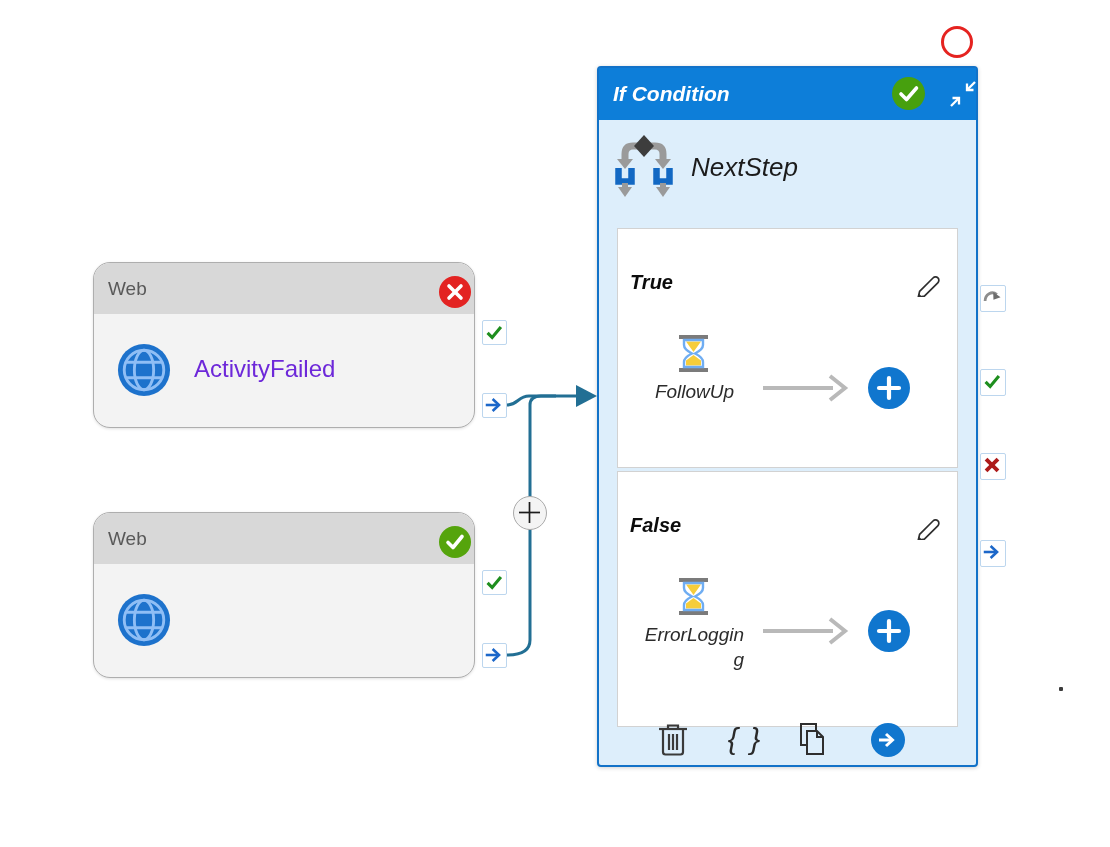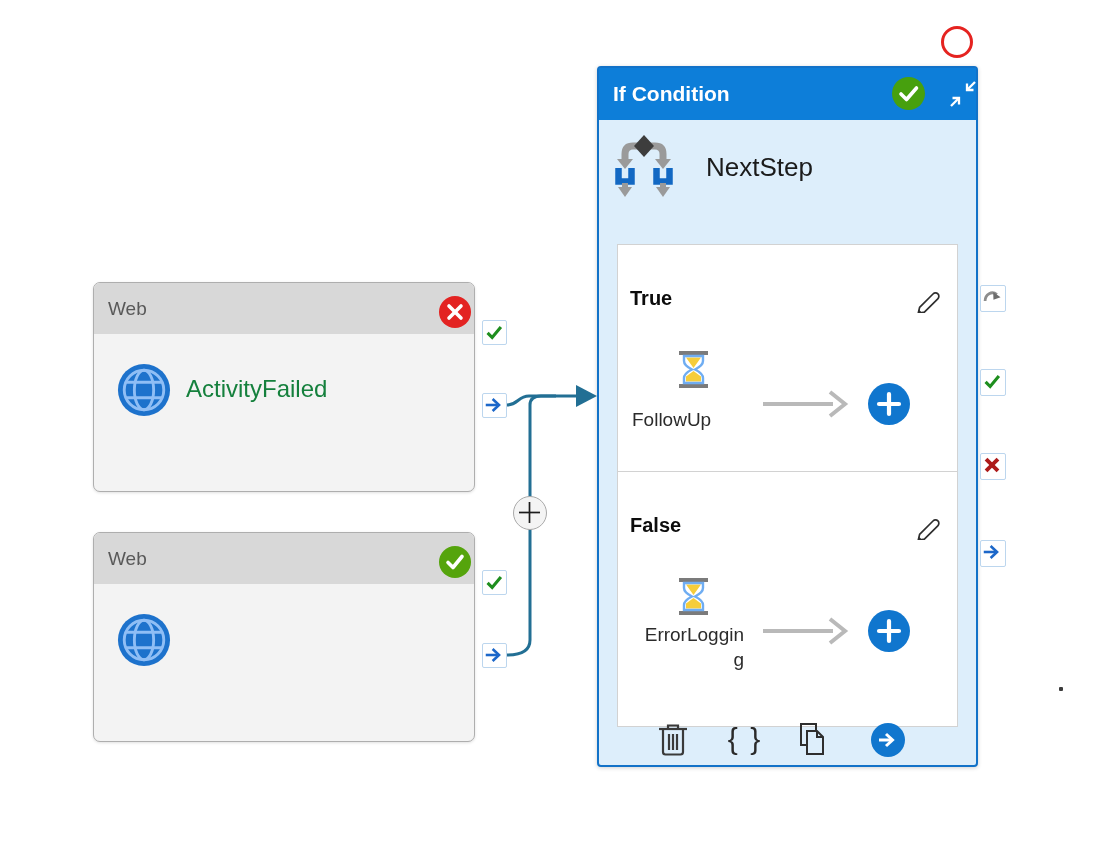--- a/index.html
+++ b/index.html
@@ -3,46 +3,46 @@
 <meta charset="utf-8">
 <style>
   html,body{margin:0;padding:0;background:#ffffff;}
   #canvas{position:relative;width:1110px;height:847px;background:#ffffff;overflow:hidden;
           font-family:"Liberation Sans",sans-serif;}
 
   
   #connectors{position:absolute;left:0;top:0;width:1110px;height:847px;pointer-events:none;}
 
   
-  .web-card{position:absolute;width:382px;height:210px;background:#f3f3f3;border:1.5px solid #aeaeae;
-            border-radius:7px;box-shadow:0 1px 3px rgba(0,0,0,.12);box-sizing:border-box;overflow:hidden;margin-top:20px;}
+  .web-card{position:absolute;width:382px;height:166px;background:#f3f3f3;border:1.5px solid #aeaeae;
+            border-radius:17px;box-shadow:0 1px 3px rgba(0,0,0,.12);box-sizing:border-box;overflow:hidden;}
   .web-head{position:absolute;left:0;top:0;right:0;height:51px;background:#d8d8d8;}
   .web-type{position:absolute;left:14px;top:0;line-height:51px;font-size:19px;color:#595959;}
   .badge{position:absolute;left:345px;top:13px;width:32px;height:32px;border-radius:50%;}
   .badge.err{background:#e32322;}
   .badge.ok{background:#55a40c;}
-  .web-name{position:absolute;left:92px;top:92px;font-size:24px;color:#15803d;white-space:nowrap;}
+  .web-name{position:absolute;left:100px;top:92px;font-size:24px;color:#6d28d9;white-space:nowrap;}
   .globe{position:absolute;left:23px;top:80px;width:54px;height:54px;}
 
   
   .port{position:absolute;width:25px;height:25px;background:#ffffff;border:1.5px solid #bcd6ee;
         border-radius:2px;box-sizing:border-box;}
   .port svg{position:absolute;left:0;top:0;width:22px;height:22px;}
   .port.rail{width:26px;height:27px;}
 
   
   #panel{position:absolute;left:597px;top:66px;width:381px;height:701px;background:#ddeefb;
          border:2px solid #1272c8;border-radius:4px;box-sizing:border-box;
-         box-shadow:0 1px 4px rgba(0,0,0,.18);}
+         box-shadow:0 1px 4px rgba(0,0,0,.18);font-style:italic;}
   #panel-header{position:absolute;left:0;top:0;right:0;height:52px;background:#0d7ed9;}
   #panel-title{position:absolute;left:14px;top:0;line-height:52px;font-size:21px;color:#ffffff;font-weight:600;}
   #hdr-badge{position:absolute;left:293px;top:9px;width:33px;height:33px;border-radius:50%;background:#47a00e;}
   #collapse{position:absolute;left:350px;top:11px;width:28px;height:30px;cursor:pointer;}
   #nxt-icon{position:absolute;left:16px;top:67px;width:58px;height:64px;}
-  #nxt-name{position:absolute;left:107px;top:84px;font-size:26px;color:#1b1b1b;}
+  #nxt-name{position:absolute;left:92px;top:84px;font-size:26px;color:#1b1b1b;}
 
   .branch-card{position:absolute;left:18px;width:341px;height:240px;background:#ffffff;
                border:1px solid #d2d2d2;box-sizing:border-box;}
   .branch-label{position:absolute;left:12px;top:42px;font-size:20px;font-weight:700;color:#0c0c0c;}
   .pencil{position:absolute;left:296px;top:40px;width:28px;height:28px;cursor:pointer;}
   .hourglass{position:absolute;left:59px;top:106px;width:33px;height:37px;}
   .child-name{position:absolute;font-size:19px;color:#2b2b2b;}
   .flow-arrow{position:absolute;left:143px;top:144px;width:92px;height:30px;}
   .plus-btn{position:absolute;left:250px;top:138px;width:42px;height:42px;border-radius:50%;
             background:#1076ce;cursor:pointer;}
@@ -168,35 +168,35 @@
       <polygon points="29,0 39,11 29,22 19,11" fill="#3d3d3d"></polygon>
       <path d="M3.5 33 V46.5 H16.5 V33" fill="none" stroke="#1268c3" stroke-width="6.5"></path>
       <path d="M41.5 33 V46.5 H54.5 V33" fill="none" stroke="#1268c3" stroke-width="6.5"></path>
       <line x1="10" y1="48" x2="10" y2="54" stroke="#9a9a9a" stroke-width="6"></line>
       <polygon points="3,52 17,52 10,62" fill="#9a9a9a"></polygon>
       <line x1="48" y1="48" x2="48" y2="54" stroke="#9a9a9a" stroke-width="6"></line>
       <polygon points="41,52 55,52 48,62" fill="#9a9a9a"></polygon>
     </svg>
     <div id="nxt-name">NextStep</div>
 
-    <div class="branch-card" style="top:176px;padding-left:12px;">
+    <div class="branch-card" style="top:160px;padding-left:12px;">
       <div class="branch-label">True</div>
       <svg class="pencil" viewBox="0 0 28 28">
         <path d="M5.6,22.4 L19,9 C20.4,7.6 22.6,7.6 23.9,8.9 C25.2,10.2 25.2,12.4 23.8,13.8 L10.4,27.2 L4.2,28.4 Z" fill="none" stroke="#2e2e2e" stroke-width="1.7" stroke-linejoin="round"></path>
         <path d="M5,24.8 L4.2,28.4 L7.9,27.6 Z" fill="#2e2e2e"></path>
       </svg>
       <svg class="hourglass" viewBox="0 0 33 37">
         <rect x="2" y="0" width="29" height="4" fill="#7b7b7b"></rect>
         <rect x="2" y="33" width="29" height="4" fill="#7b7b7b"></rect>
         <path d="M7,5 H26 V10 C26,14 20,17.5 18,18.5 C20,19.5 26,23 26,27 V32 H7 V27 C7,23 13,19.5 15,18.5 C13,17.5 7,14 7,10 Z" fill="#ffffff"></path>
         <polygon points="9,6.5 24,6.5 16.5,17" fill="#f6cd3a"></polygon>
         <polygon points="16.5,20 24,25.5 24,30.5 9,30.5 9,25.5" fill="#f6cd3a"></polygon>
         <path d="M7,5 H26 V10 C26,14 20,17.5 18,18.5 C20,19.5 26,23 26,27 V32 H7 V27 C7,23 13,19.5 15,18.5 C13,17.5 7,14 7,10 Z" fill="none" stroke="#6fadf2" stroke-width="2.4"></path>
       </svg>
-      <div class="child-name" style="left:14px;top:152px;width:125px;margin-top:12px;">FollowUp</div>
+      <div class="child-name" style="left:14px;top:152px;width:125px;text-align:center;">FollowUp</div>
       <svg class="flow-arrow" viewBox="0 0 92 30">
         <line x1="2" y1="15" x2="72" y2="15" stroke="#b9b9b9" stroke-width="4"></line>
         <polyline points="69,3 84,15 69,27" fill="none" stroke="#b9b9b9" stroke-width="4"></polyline>
       </svg>
       <div class="plus-btn">
         <svg width="42" height="42" viewBox="0 0 42 42">
           <line x1="11" y1="21" x2="31" y2="21" stroke="#fff" stroke-width="4.2" stroke-linecap="round"></line>
           <line x1="21" y1="11" x2="21" y2="31" stroke="#fff" stroke-width="4.2" stroke-linecap="round"></line>
         </svg>
       </div>

